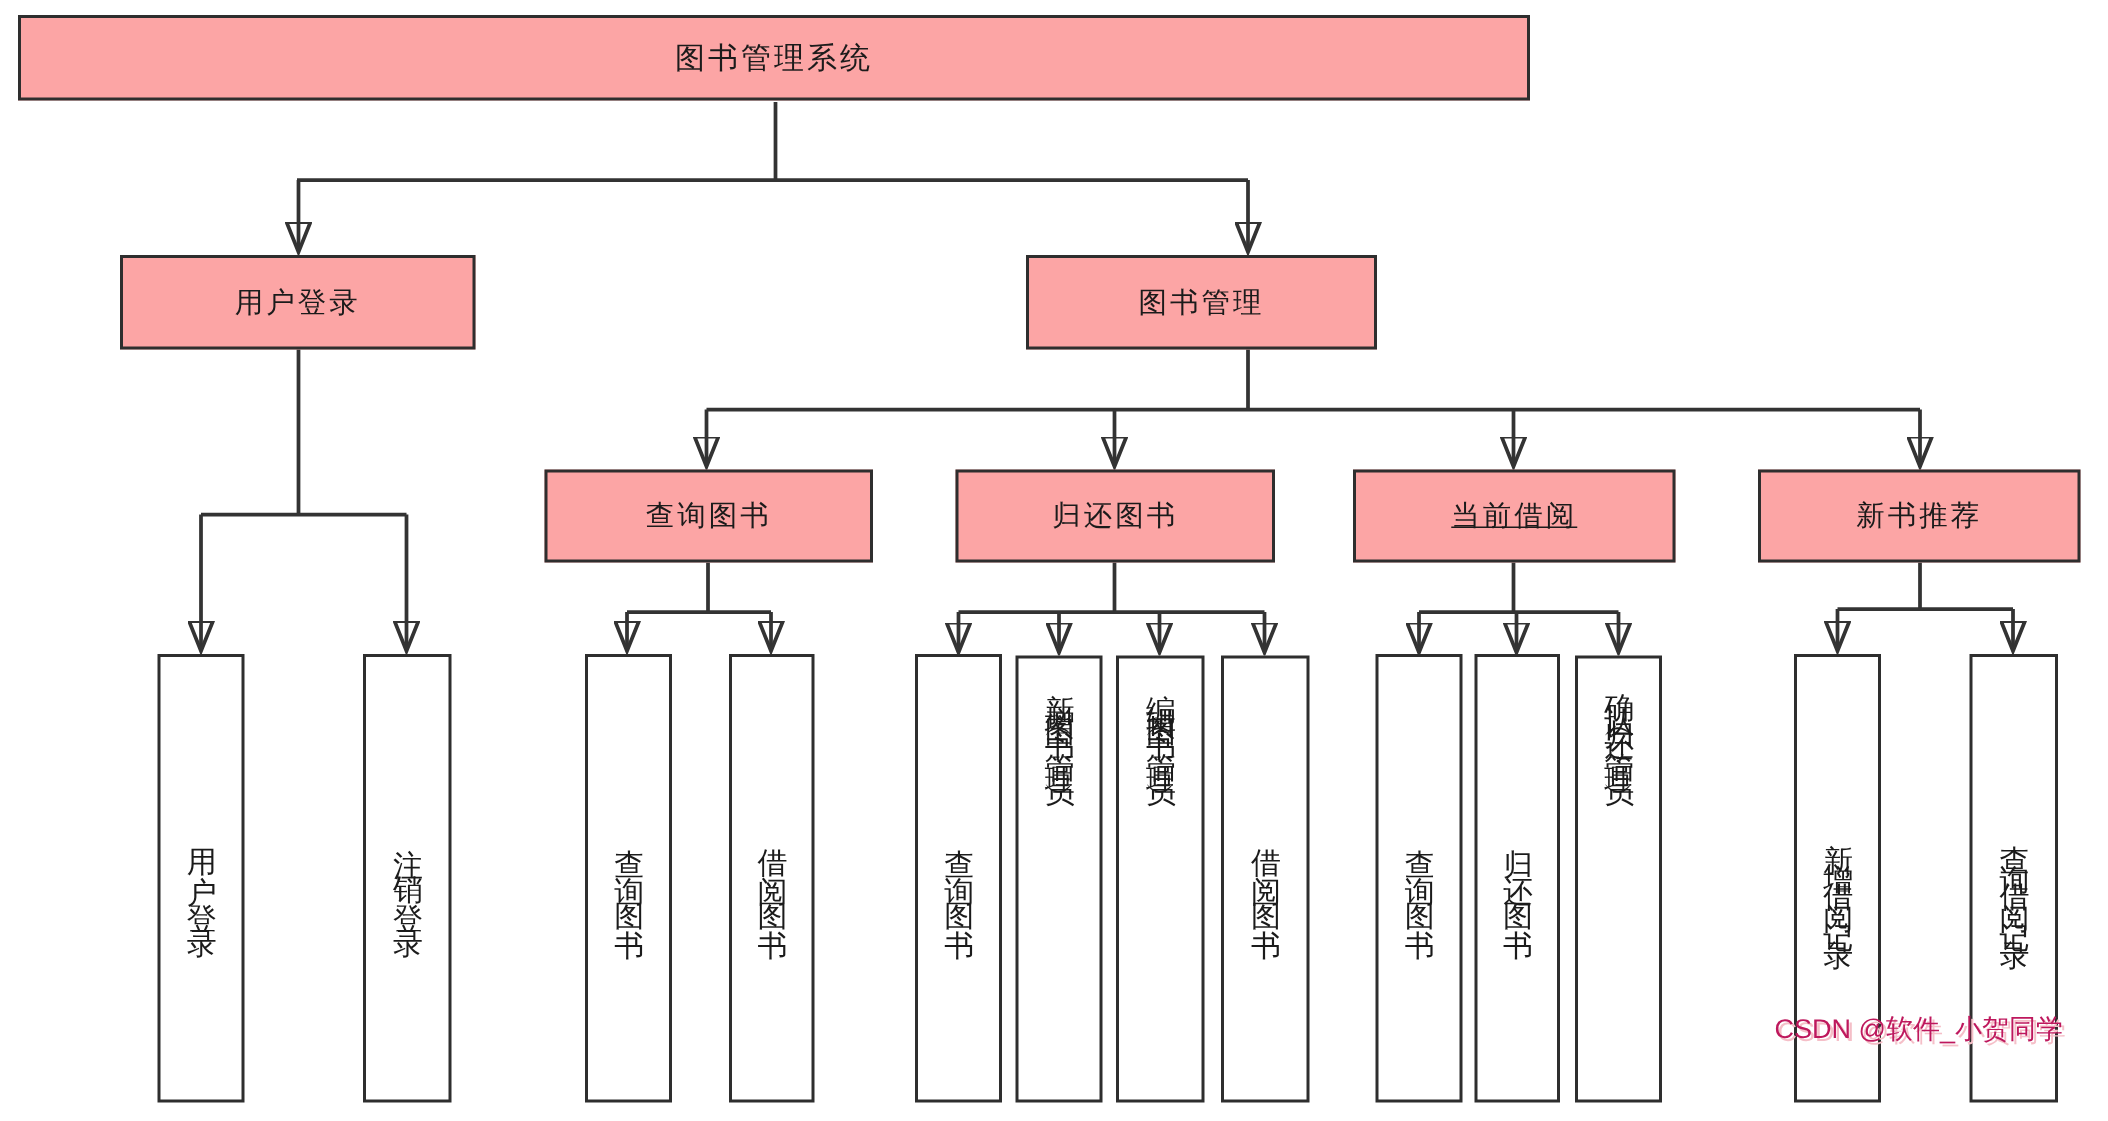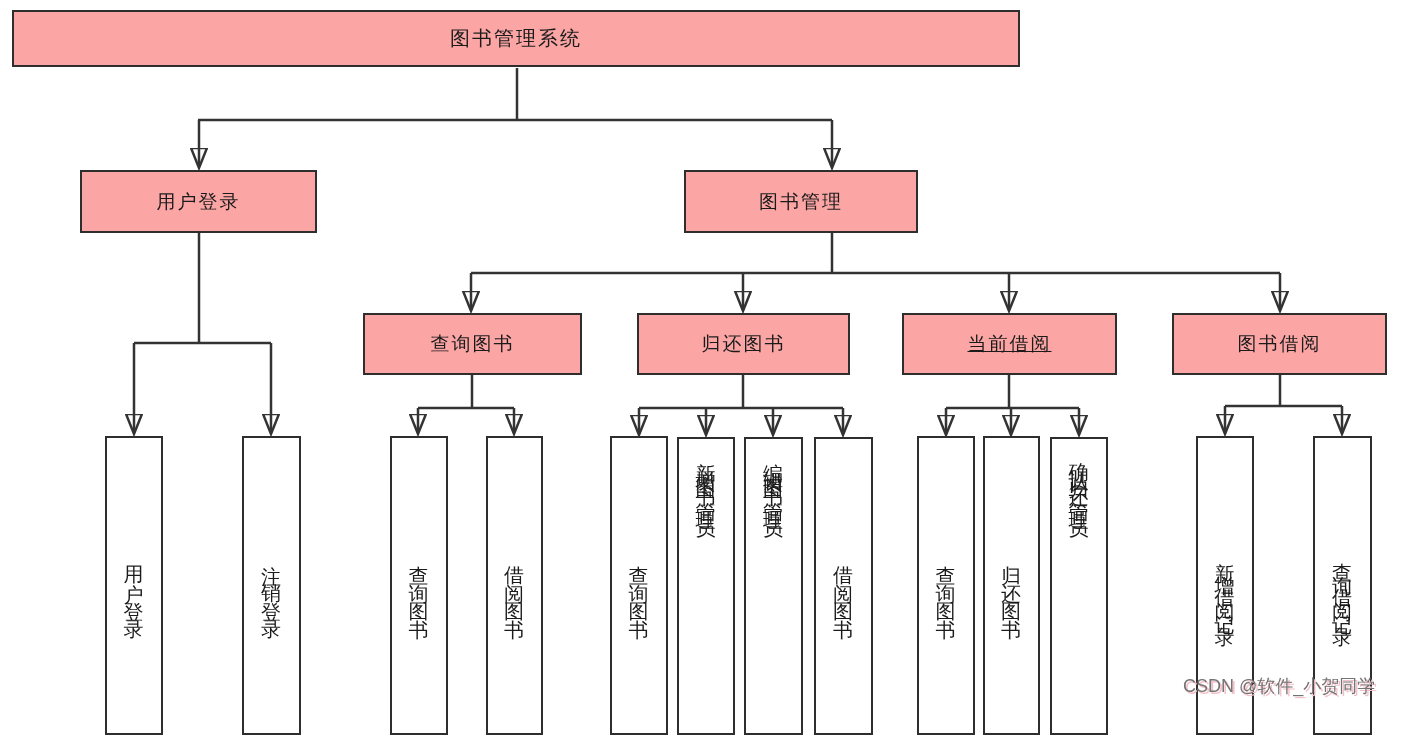--- a/index.html
+++ b/index.html
@@ -22,21 +22,21 @@
     border:2.5px solid #2e2e2e;
     display:flex; align-items:center; justify-content:center;
     writing-mode:vertical-rl; text-orientation:mixed;
     font-size:20px; line-height:1;
   }
   .ls4 { letter-spacing:18px; }
   .ls6 { letter-spacing:13px; }
   .lsL { letter-spacing:8px; justify-content:flex-start; padding-top:8px; }
   .watermark {
     position:absolute; left:1183px; top:674px;
-    font-size:18px; color:#737373;
+    font-size:18px; color:#be185d;
     text-shadow:2px 2px 0 #f5bfc8;
     white-space:nowrap;
   }
 </style>
 </head>
 <body>
 
 <div class="canvas">
 
   <svg class="wires" xmlns="http://www.w3.org/2000/svg">
@@ -88,21 +88,21 @@
   </svg>
 
   <div class="box root" style="left:12px; top:10px; width:1008px; height:57px;">图书管理系统</div>
 
   <div class="box" style="left:80px; top:170px; width:237px; height:63px;">用户登录</div>
   <div class="box" style="left:684px; top:170px; width:234px; height:63px;">图书管理</div>
 
   <div class="box" style="left:363px; top:313px; width:219px; height:62px;">查询图书</div>
   <div class="box" style="left:637px; top:313px; width:213px; height:62px;">归还图书</div>
   <div class="box" style="left:902px; top:313px; width:215px; height:62px;text-decoration:underline;">当前借阅</div>
-  <div class="box" style="left:1172px; top:313px; width:215px; height:62px;">图书借阅</div>
+  <div class="box" style="left:1172px; top:313px; width:215px; height:62px;">新书推荐</div>
 
   <div class="vbox ls4" style="left:105px; top:436px; width:58px; height:299px;">用户登录</div>
   <div class="vbox ls4" style="left:242px; top:436px; width:59px; height:299px;">注销登录</div>
 
   <div class="vbox ls4" style="left:390px; top:436px; width:58px; height:299px;">查询图书</div>
   <div class="vbox ls4" style="left:486px; top:436px; width:57px; height:299px;">借阅图书</div>
 
   <div class="vbox ls4" style="left:610px; top:436px; width:58px; height:299px;">查询图书</div>
   <div class="vbox lsL" style="left:677px; top:437px; width:58px; height:298px;">新增图书（管理员）</div>
   <div class="vbox lsL" style="left:744px; top:437px; width:59px; height:298px;">编辑图书（管理员）</div>

